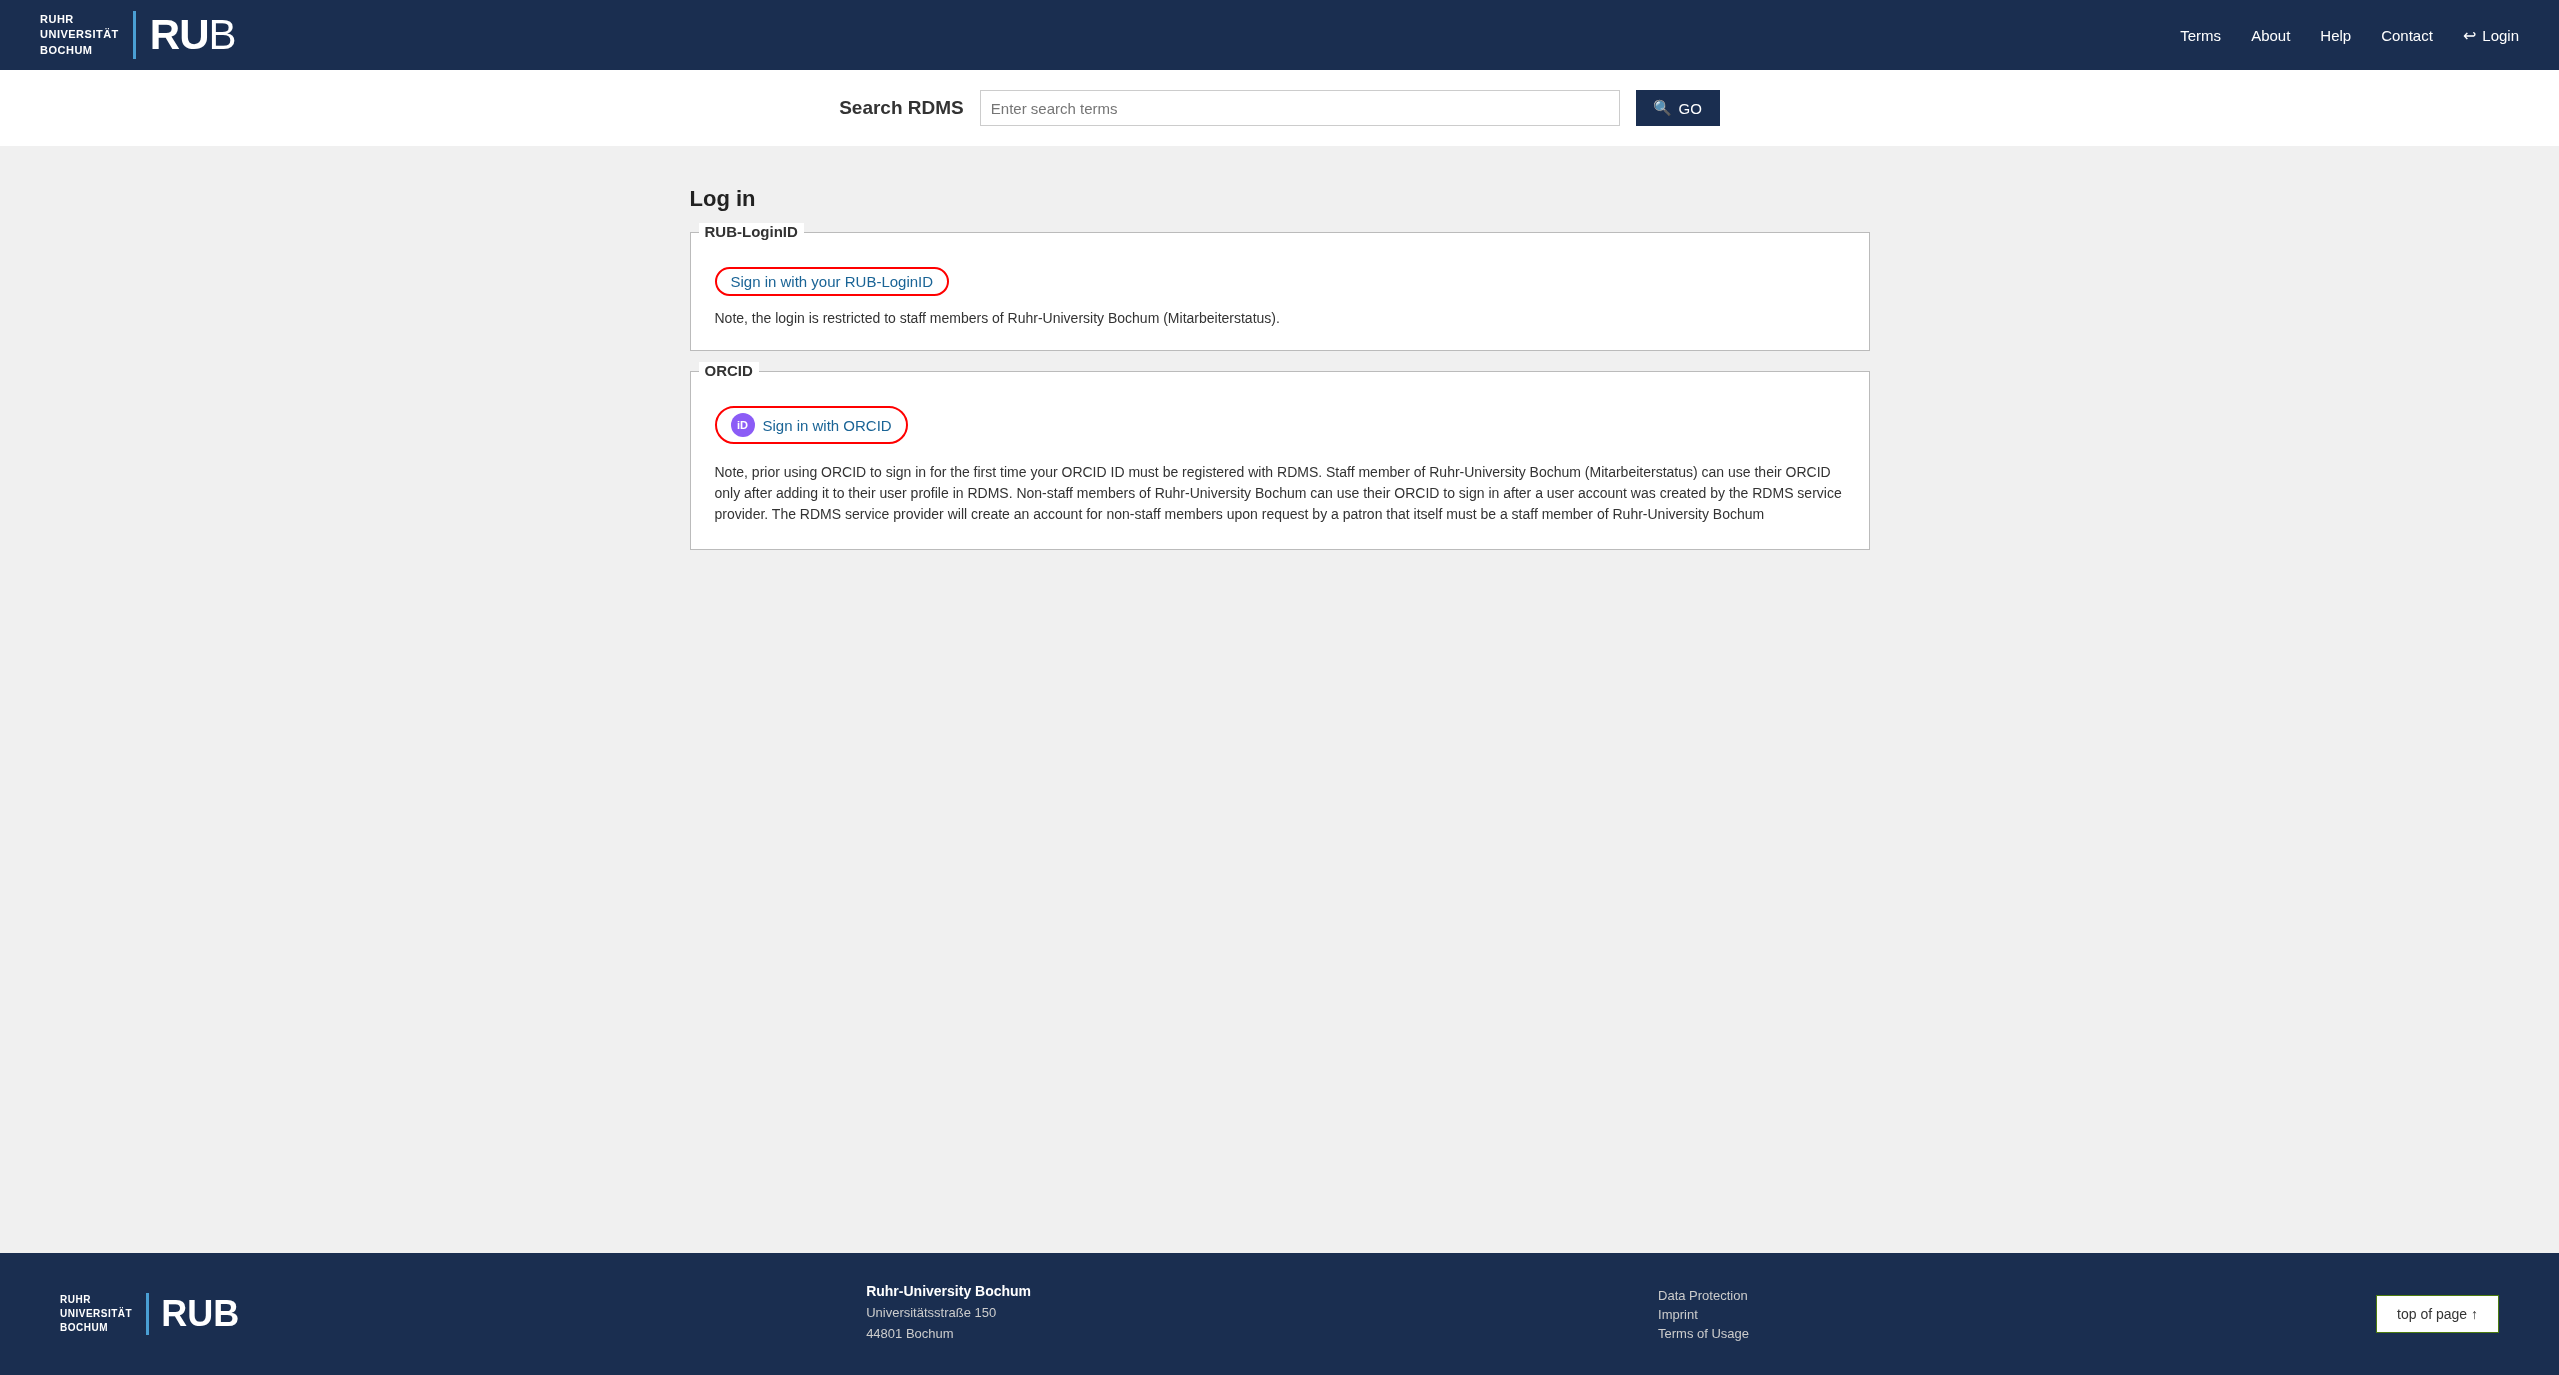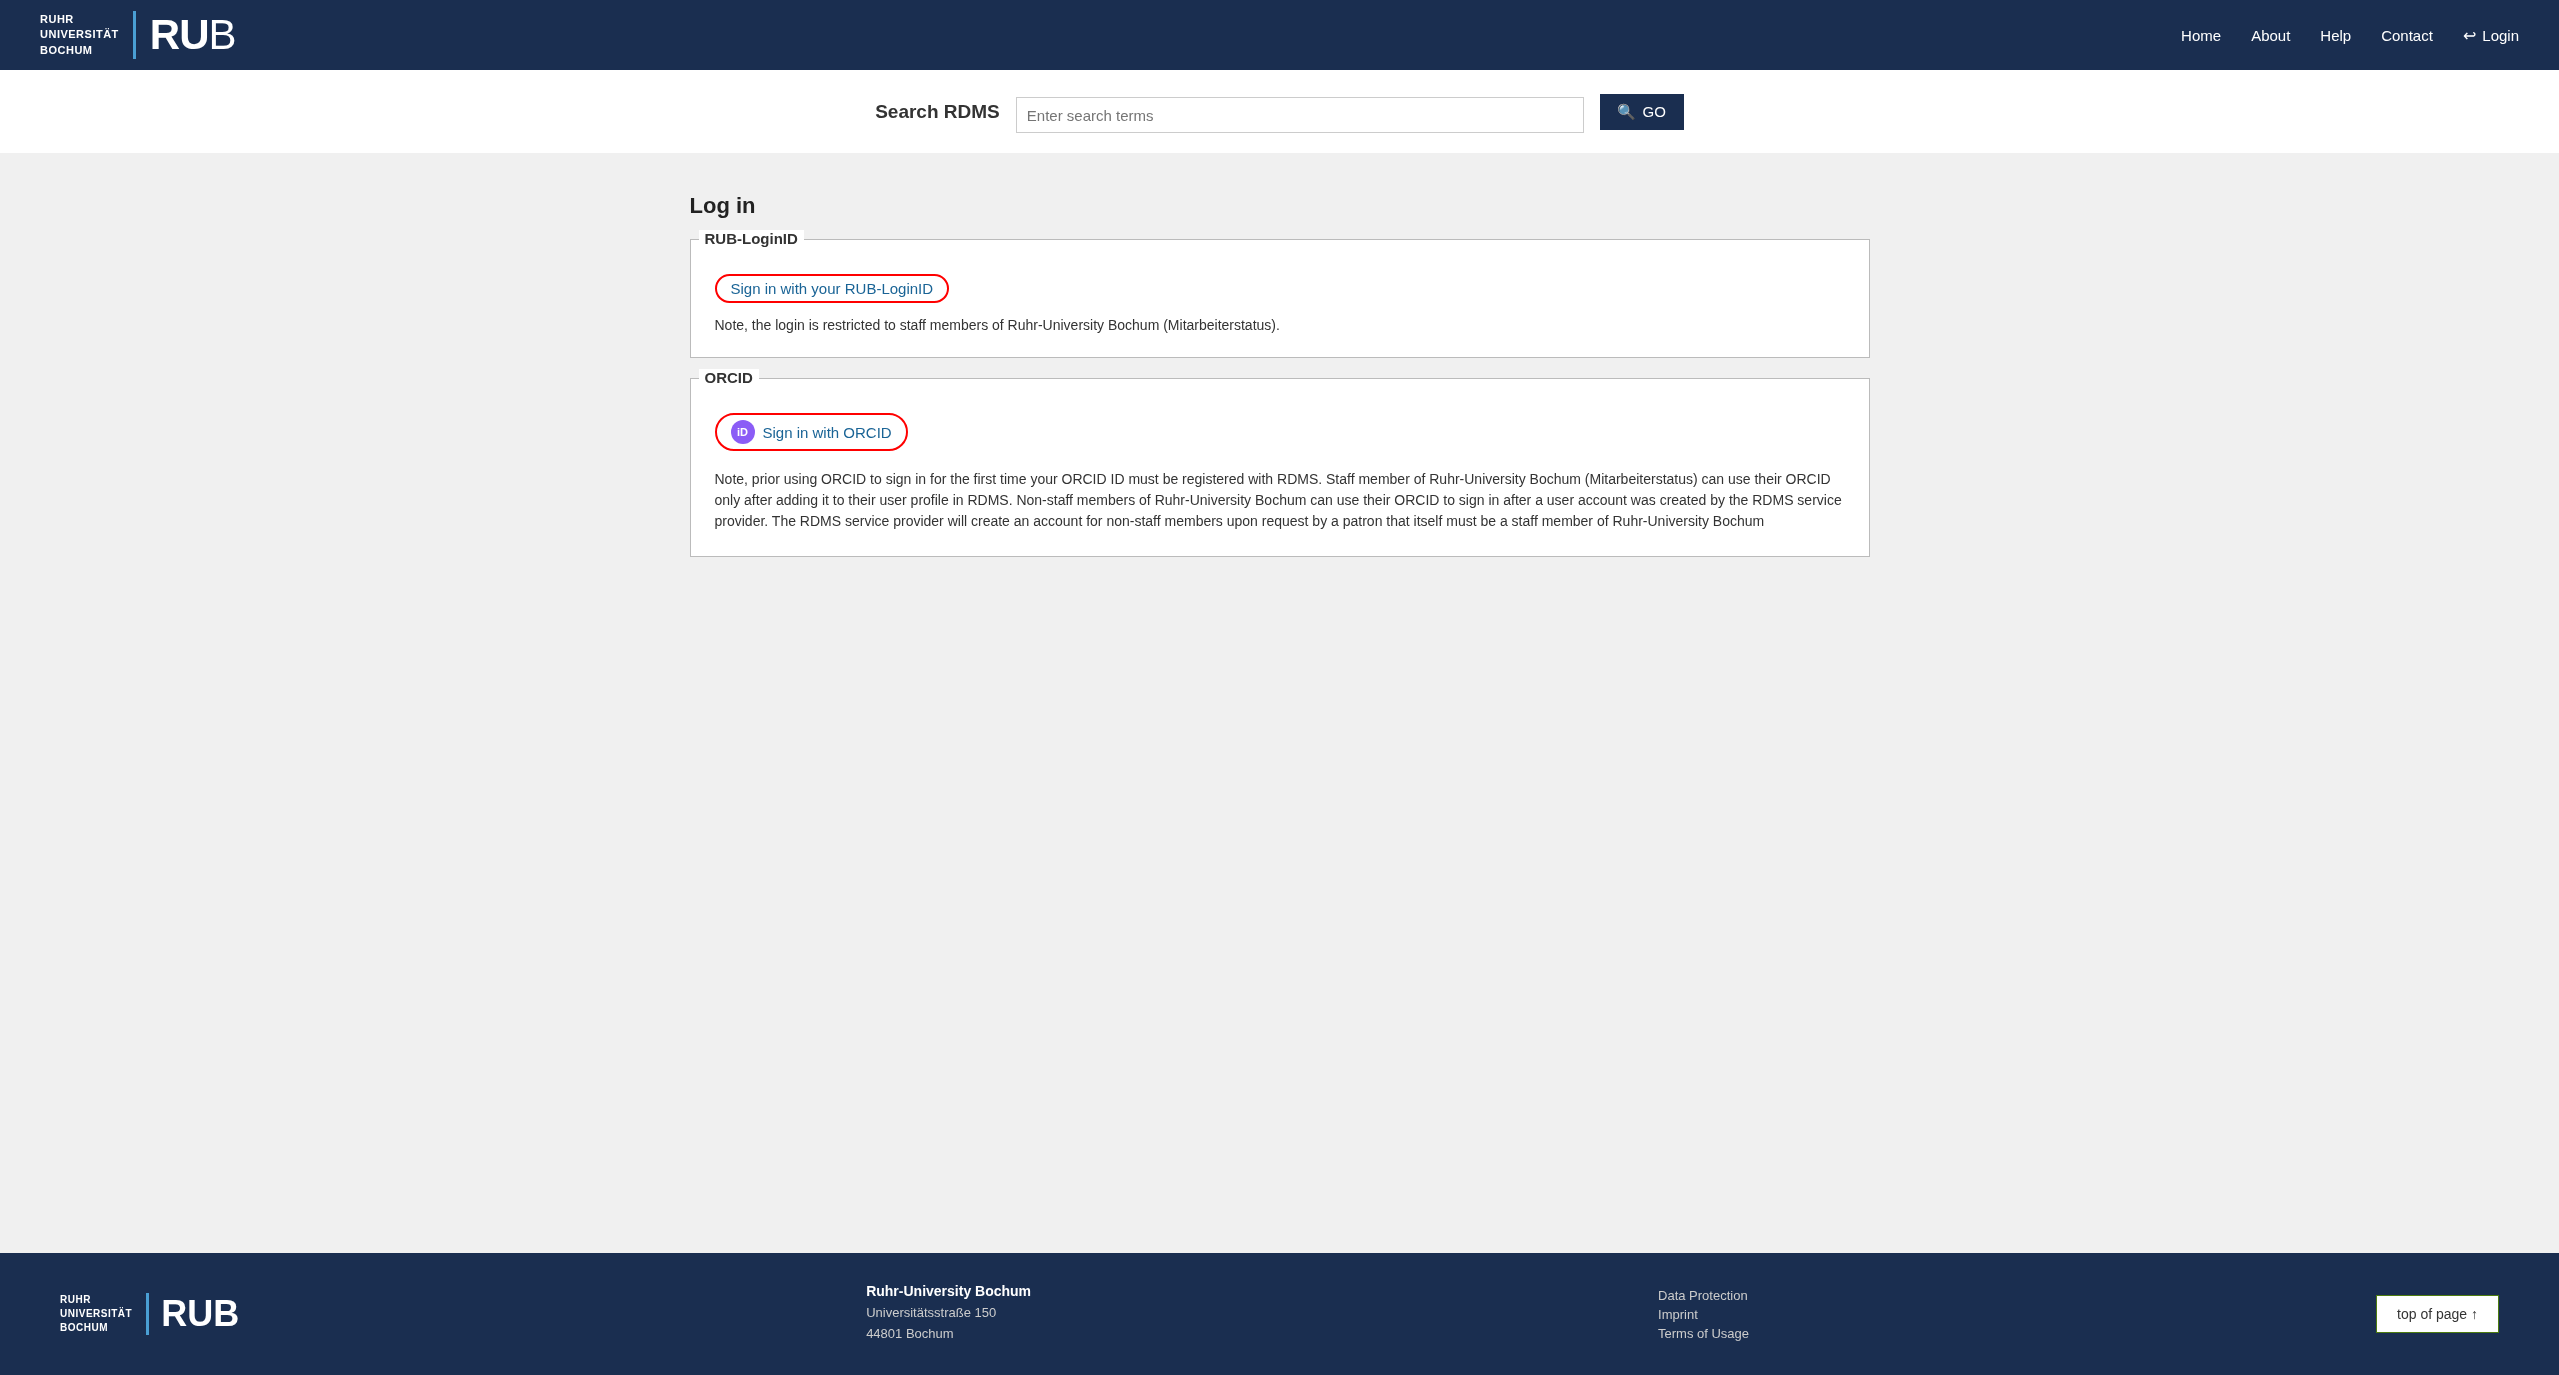--- a/index.html
+++ b/index.html
@@ -68,28 +68,27 @@
       display: flex;
       align-items: center;
       gap: 16px;
     }
     .search-label {
       font-size: 19px;
       font-weight: bold;
       color: #333;
     }
     .search-input {
-      width: 568px;
+      width: 640px;
       height: 36px;
       border: 1px solid #ccc;
       padding: 0 10px;
       font-size: 15px;
       outline: none;
       color: #555;
-      margin-top: 7px;
     }
     .search-button {
       background: #1a2e50;
       color: white;
       border: none;
       height: 36px;
       padding: 0 18px;
       font-size: 15px;
       cursor: pointer;
       display: flex;
@@ -255,21 +254,21 @@
 <header class="header">
   <div class="logo-area">
     <div class="logo-text-block">
       <div>RUHR</div>
       <div>UNIVERSITÄT</div>
       <div>BOCHUM</div>
     </div>
     <div class="logo-rub">RU<span class="thin">B</span></div>
   </div>
   <nav class="nav-links">
-    <a href="#">Home</a>
+    <a href="#">Terms</a>
     <a href="#">About</a>
     <a href="#">Help</a>
     <a href="#">Contact</a>
     <div class="nav-login">
       <span class="login-icon">↩</span>
       <span>Login</span>
     </div>
   </nav>
 </header>
 

